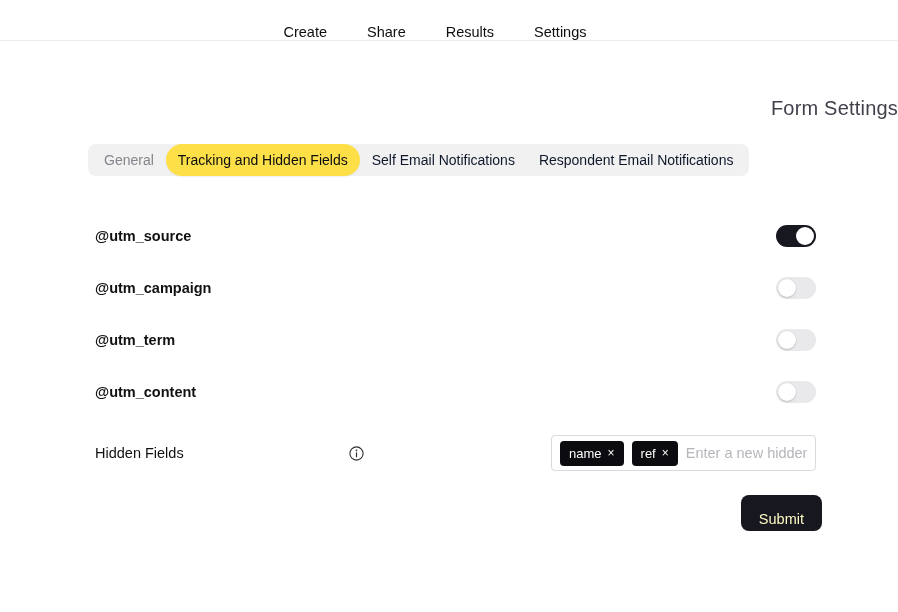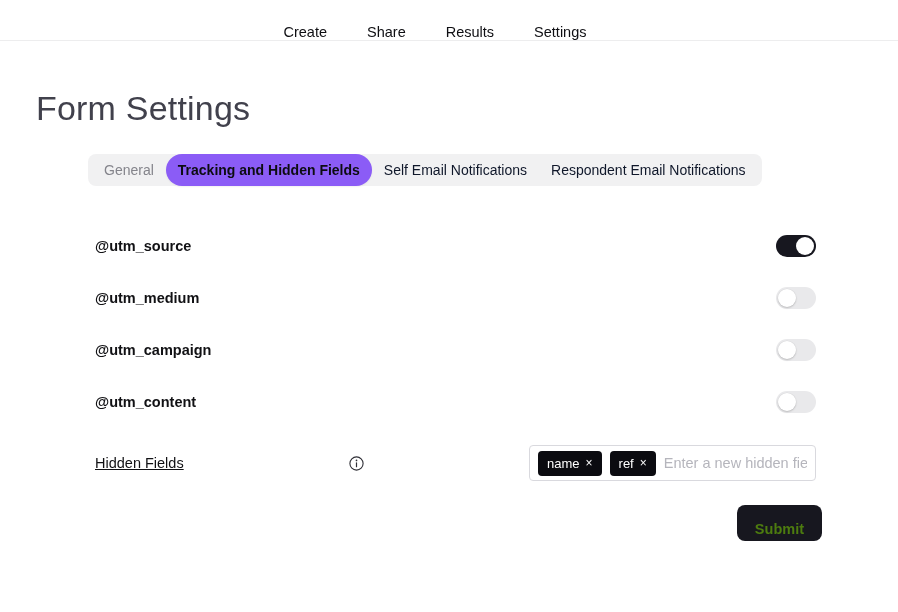--- a/index.html
+++ b/index.html
@@ -26,58 +26,58 @@
   .nav-item {
     font-size: 14.5px;
     color: #0e0e12;
     cursor: pointer;
     text-decoration: none;
   }
 
   
   .page-title {
     margin: 52px 0 0;
-    font-size: 34px;
+    font-size: 20px;
     font-weight: 400;
     line-height: 30px;
-    text-align: left;
+    text-align: right;
     color: #41414c;
     letter-spacing: 0.2px;
     padding-left: 36px;
   }
 
   
   .content { width: 734px; margin-left: 88px; }
 
   
   .tabbar {
-    margin-top: 31px;
+    margin-top: 21px;
     display: inline-flex;
     align-items: center;
     height: 32px;
     background: #f1f1f2;
     border-radius: 8px;
     padding: 0 4px;
   }
   .tab {
     height: 32px;
     display: flex;
     align-items: center;
     padding: 0 12px;
     font-size: 14px;
     color: #0f172a;
     white-space: nowrap;
     cursor: pointer;
     border-radius: 16px;
   }
   .tab.muted { color: #84848b; }
   .tab.active {
-    background: #8b5cf6;
+    background: #fde047;
     color: #0c0c10;
-    font-weight: 700;
+    font-weight: 400;
     box-shadow: 0 1px 2px rgba(0,0,0,0.06);
   }
 
   
   .rows { margin-top: 34px; }
   .toggle-row {
     height: 52px;
     display: flex;
     align-items: center;
     justify-content: space-between;
@@ -107,25 +107,25 @@
   .toggle.off { background: #e9e9eb; }
   .toggle.off .knob { left: 2px; box-shadow: 0 1px 2px rgba(0,0,0,0.18), 0 0 0 0.5px rgba(0,0,0,0.04); }
 
   
   .hidden-row {
     margin-top: 17px;
     display: flex;
     align-items: center;
     padding: 0 6px 0 7px;
   }
-  .hf-label { width: 254px; font-size: 14.5px; color: #111114; text-decoration: underline; }
+  .hf-label { width: 254px; font-size: 14.5px; color: #111114; }
   .info-icon { display: inline-flex; cursor: pointer; }
   .tag-input {
     margin-left: auto;
-    width: 287px;
+    width: 265px;
     height: 36px;
     border: 1px solid #d9d9de;
     border-radius: 4px;
     background: #fff;
     display: flex;
     align-items: center;
     padding: 0 8px;
     gap: 8px;
     cursor: text;
   }
@@ -154,25 +154,25 @@
   }
   .tag-input input::placeholder { color: #b5b5bc; }
 
   
   .submit-row { margin-top: 24px; text-align: right; }
   .submit-btn {
     height: 36px;
     min-width: 78px;
     padding: 16px 18px;
     background: #17171f;
-    color: #4d7c0f;
+    color: #fef9c3;
     border: none;
     border-radius: 8px;
     font-size: 14.5px;
-    font-weight: 700;
+    font-weight: 400;
     font-family: "Liberation Sans", sans-serif;
     cursor: pointer;
   }
 </style>
 </head>
 <body>
 
 <nav class="navbar">
   <a class="nav-item">Create</a>
   <a class="nav-item">Share</a>
@@ -192,27 +192,27 @@
   </div>
 
   <div class="rows">
     <div class="toggle-row">
       <span class="row-label">@utm_source</span>
       <button class="toggle on">
           <span class="knob"></span>
         </button>
     </div>
     <div class="toggle-row">
-      <span class="row-label">@utm_medium</span>
+      <span class="row-label">@utm_campaign</span>
       <button class="toggle off">
           <span class="knob"></span>
         </button>
     </div>
     <div class="toggle-row">
-      <span class="row-label">@utm_campaign</span>
+      <span class="row-label">@utm_term</span>
       <button class="toggle off">
           <span class="knob"></span>
         </button>
     </div>
     <div class="toggle-row">
       <span class="row-label">@utm_content</span>
       <button class="toggle off">
           <span class="knob"></span>
         </button>
     </div>

